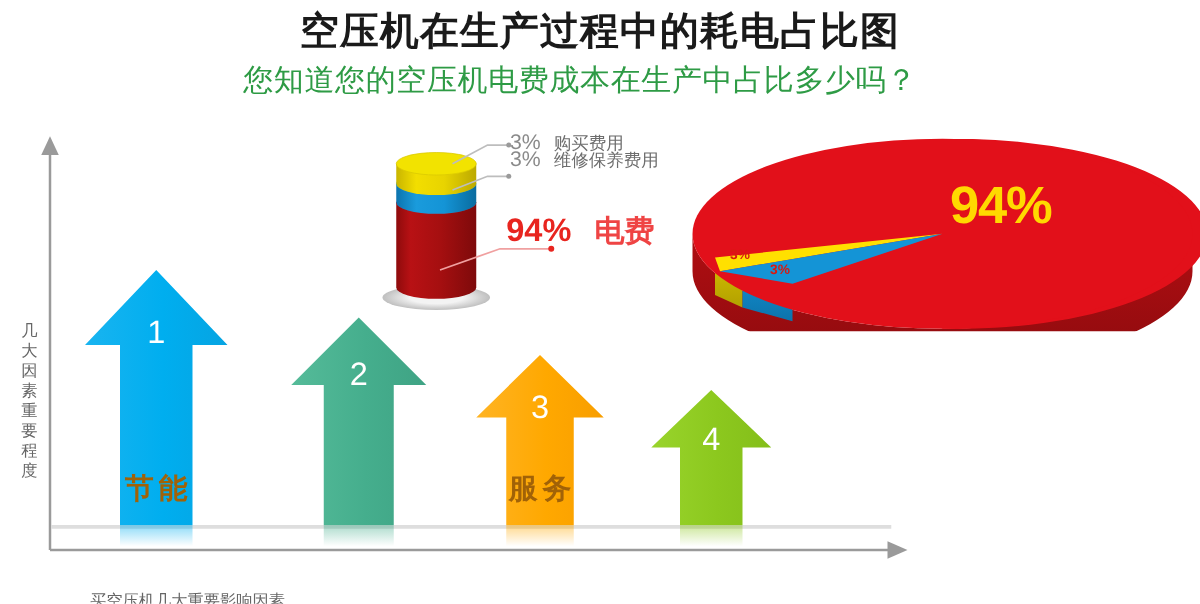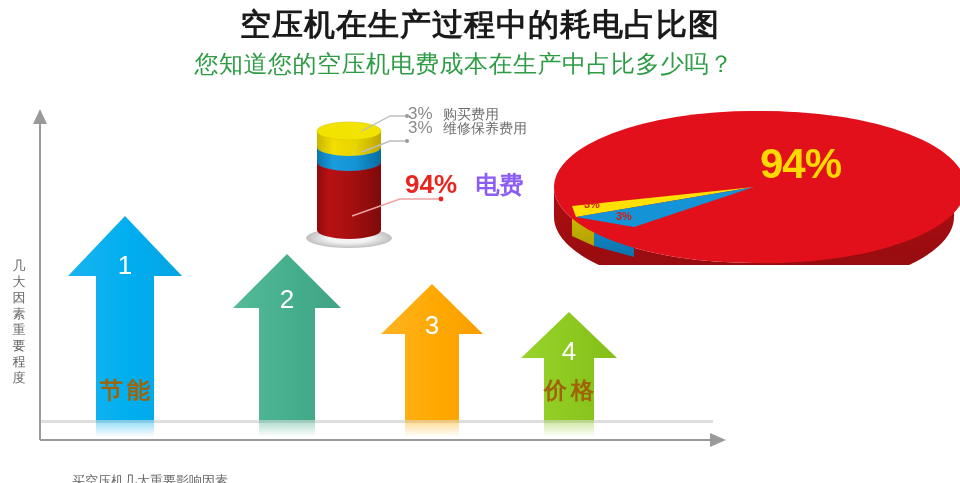--- a/index.html
+++ b/index.html
@@ -26,21 +26,21 @@
     letter-spacing:0.5px;
     font-family:"DejaVu Sans","Liberation Sans",sans-serif;
   }
 
   
   .axis-svg{position:absolute;left:0;top:0;}
   .y-axis-label{
     position:absolute;left:8px;top:258px;
     width:22px;
     font-size:13px;color:#666;line-height:16px;
-    text-align:center;
+    text-align:right;
     font-family:"DejaVu Sans","Liberation Sans",sans-serif;
   }
   .x-axis-label{
     position:absolute;left:72px;top:472px;
     font-size:13px;color:#666;
     font-family:"DejaVu Sans","Liberation Sans",sans-serif;
   }
 
   
   .arrow{position:absolute;bottom:63px;}
@@ -78,21 +78,21 @@
   }
   .txt-gray{
     font-size:14px;color:#6d6d6d;
     font-family:"DejaVu Sans","Liberation Sans",sans-serif;
   }
   .pct-red{
     font-size:26px;font-weight:bold;color:#E8251F;
     font-family:"Liberation Sans","DejaVu Sans",sans-serif;
   }
   .txt-red{
-    font-size:24px;font-weight:bold;color:#8b5cf6;
+    font-size:24px;font-weight:bold;color:#ef4444;
     font-family:Liberation Mono, monospace;
   }
 
   
   .pie-wrap{position:absolute;left:548px;top:105px;}
   .pie-center-label{
     position:absolute;left:760px;top:140px;
     font-size:42px;font-weight:bold;color:#FFD900;
     font-family:"Liberation Sans","DejaVu Sans",sans-serif;
     letter-spacing:-1px;
@@ -161,36 +161,36 @@
       <defs>
         <linearGradient id="g3" x1="0" y1="0" x2="1" y2="0">
           <stop offset="0%" stop-color="#FFB424"></stop>
           <stop offset="55%" stop-color="#FFA800"></stop>
           <stop offset="100%" stop-color="#F89E00"></stop>
         </linearGradient>
       </defs>
       <path d="M53 2 L104 52 L80 52 L80 138 L26 138 L26 52 L2 52 Z" fill="url(#g3)"></path>
     </svg>
     <div class="num" style="top:28px;">3</div>
+    <div class="lab">服务</div>
     <div class="refl" style="left:26px;width:54px;background:linear-gradient(180deg,rgba(255,168,0,0.45),rgba(255,168,0,0));"></div>
   </div>
 
   <div class="arrow" style="left:519px;width:100px;height:110px;">
     <svg width="100" height="110" viewBox="0 0 100 110">
       <defs>
         <linearGradient id="g4" x1="0" y1="0" x2="1" y2="0">
           <stop offset="0%" stop-color="#99D42C"></stop>
           <stop offset="55%" stop-color="#8CC81E"></stop>
           <stop offset="100%" stop-color="#84BE1A"></stop>
         </linearGradient>
       </defs>
       <path d="M50 2 L98 48 L75 48 L75 110 L25 110 L25 48 L2 48 Z" fill="url(#g4)"></path>
     </svg>
     <div class="num" style="top:26px;">4</div>
-    <div class="lab">价格</div>
     <div class="refl" style="left:25px;width:50px;background:linear-gradient(180deg,rgba(140,200,30,0.45),rgba(140,200,30,0));"></div>
   </div>
 
   <div class="cyl" style="left:306px;top:120px;width:86px;height:128px;">
     <div class="base"></div>
     <svg class="body" width="86" height="124" viewBox="0 0 86 124" style="left:0;top:0;">
       <defs>
         <linearGradient id="cylRed" x1="0" y1="0" x2="1" y2="0">
           <stop offset="0%" stop-color="#8E0B0C"></stop>
           <stop offset="18%" stop-color="#B81114"></stop>

